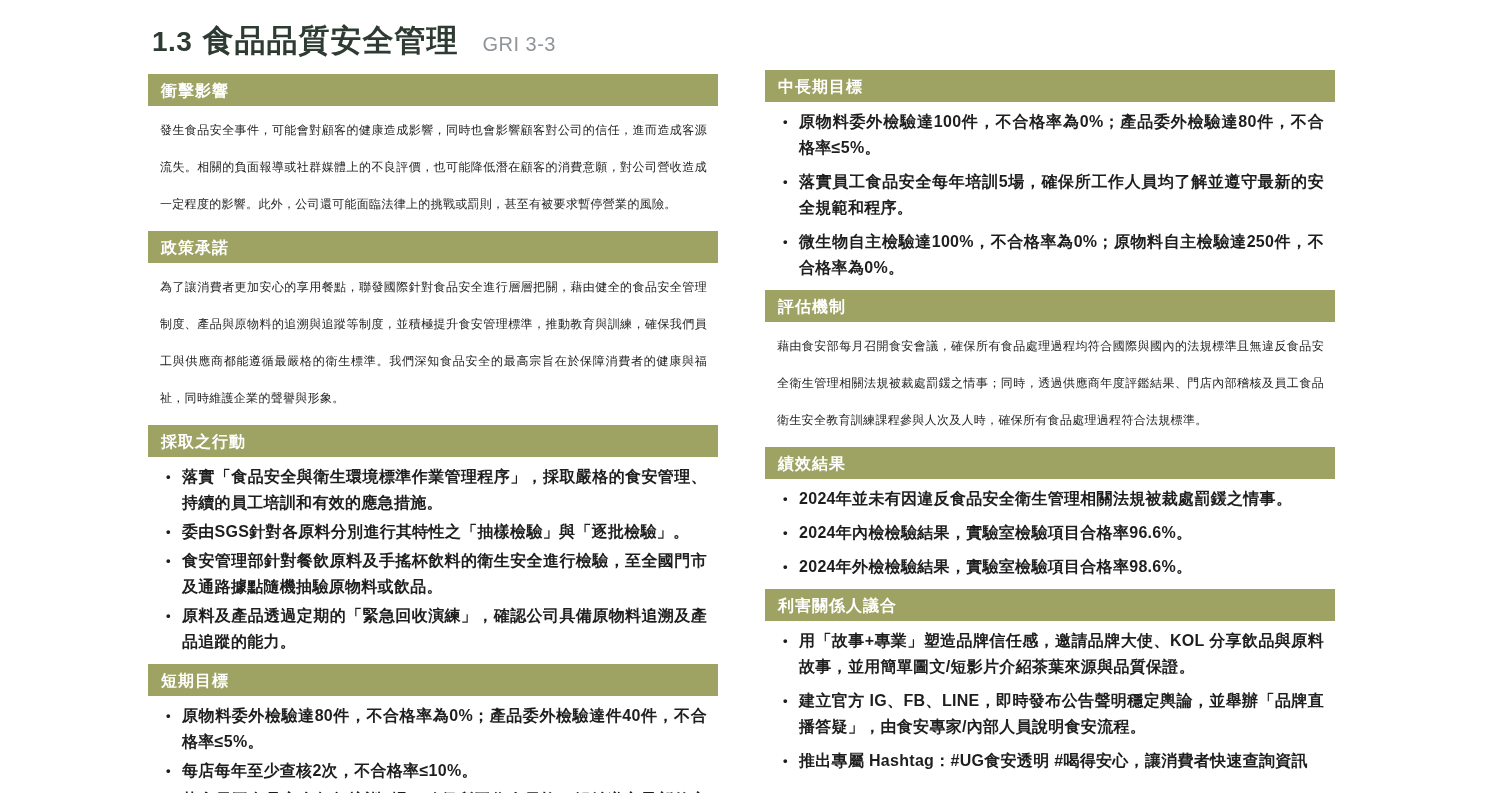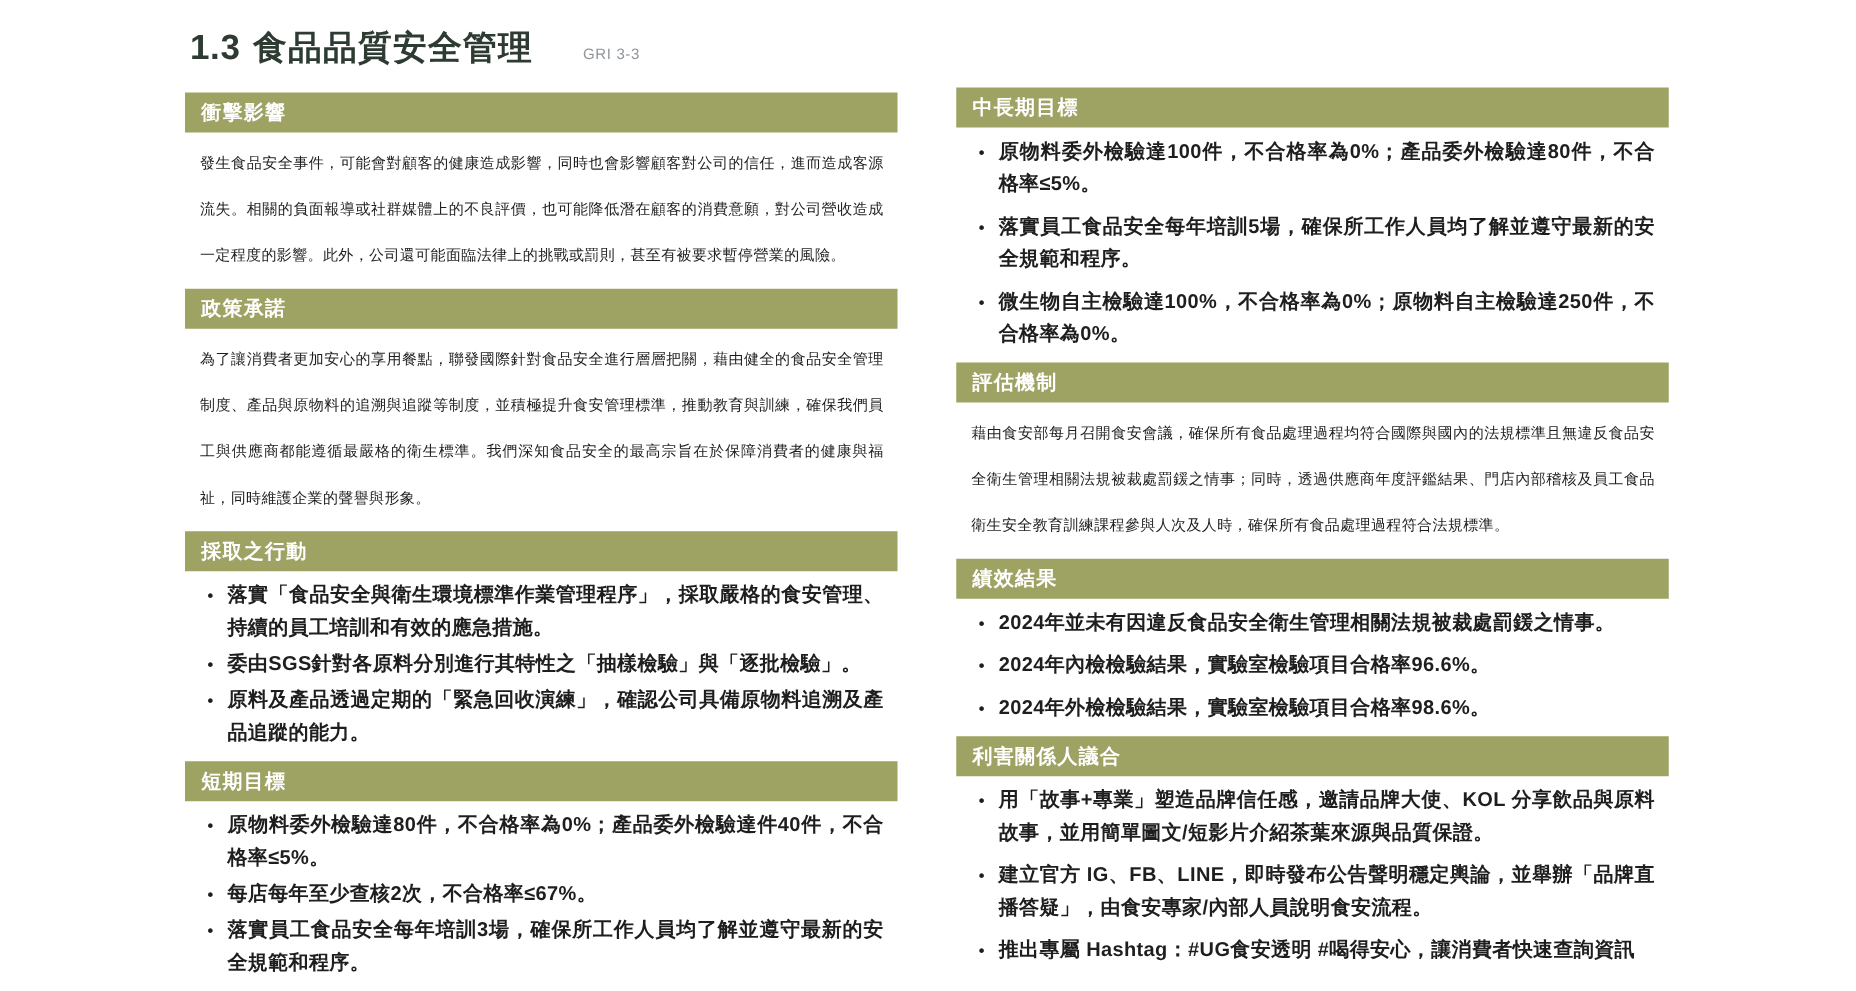--- a/index.html
+++ b/index.html
@@ -31,30 +31,30 @@
     display:flex;
     align-items:baseline;
   }
   .title-number{
     font-size:28px;
     font-weight:bold;
     color:var(--title-text);
     letter-spacing:0.5px;
   }
   .title-text{
-    font-size:27px;
+    font-size:31px;
     font-weight:bold;
     color:var(--title-text);
     margin-left:10px;
     letter-spacing:1px;
   }
   .title-tag{
-    font-size:12px;
+    font-size:20px;
     color:var(--tag-text);
-    margin-left:40px;
+    margin-left:24px;
     letter-spacing:0.5px;
   }
   
   .col{
     position:absolute;
     width:570px;
   }
   .col-left{left:148px;top:74px;}
   .col-right{left:765px;top:70px;}
   
@@ -122,29 +122,30 @@
     <section>
       <div class="sec-header">政策承諾</div>
       <p class="sec-para">為了讓消費者更加安心的享用餐點，聯發國際針對食品安全進行層層把關，藉由健全的食品安全管理制度、產品與原物料的追溯與追蹤等制度，並積極提升食安管理標準，推動教育與訓練，確保我們員工與供應商都能遵循最嚴格的衛生標準。我們深知食品安全的最高宗旨在於保障消費者的健康與福祉，同時維護企業的聲譽與形象。</p>
     </section>
 
     <section>
       <div class="sec-header">採取之行動</div>
       <ul class="sec-bullets">
         <li>落實「食品安全與衛生環境標準作業管理程序」，採取嚴格的食安管理、持續的員工培訓和有效的應急措施。</li>
         <li>委由SGS針對各原料分別進行其特性之「抽樣檢驗」與「逐批檢驗」。</li>
+        <li>食安管理部針對餐飲原料及手搖杯飲料的衛生安全進行檢驗，至全國門市及通路據點隨機抽驗原物料或飲品。</li>
         <li>原料及產品透過定期的「緊急回收演練」，確認公司具備原物料追溯及產品追蹤的能力。</li>
       </ul>
     </section>
 
     <section>
       <div class="sec-header">短期目標</div>
       <ul class="sec-bullets">
         <li>原物料委外檢驗達80件，不合格率為0%；產品委外檢驗達件40件，不合格率≤5%。</li>
-        <li>每店每年至少查核2次，不合格率≤67%。</li>
+        <li>每店每年至少查核2次，不合格率≤10%。</li>
         <li>落實員工食品安全每年培訓3場，確保所工作人員均了解並遵守最新的安全規範和程序。</li>
 
       </ul>
     </section>
 
   </div>
 
   <div class="col col-right">
 
     <section>

